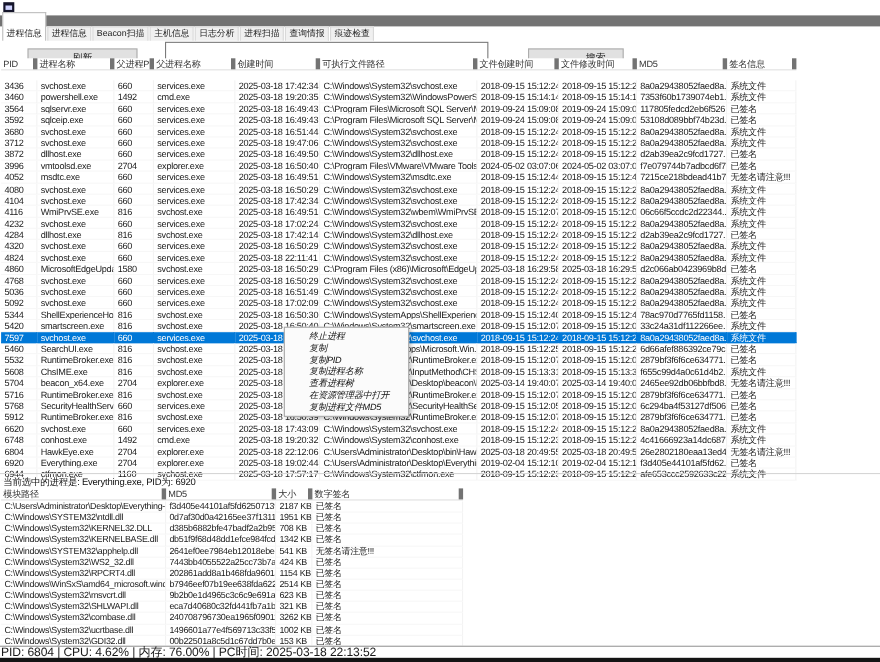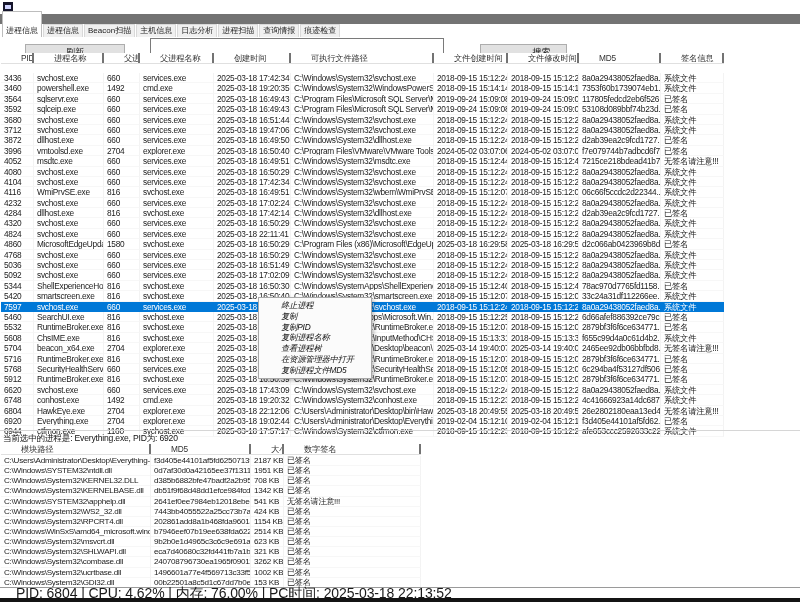--- a/index.html
+++ b/index.html
@@ -24,21 +24,21 @@
   .tab.active { background:#fff; border-color:#bdbdbd; padding-top:14px; }
   
   .btn { position:absolute; top:44px; height:17px; background:#e1e1e1; border:1px solid #adadad;
          font-size:9px; text-align:center; line-height:15px; color:#111; }
   .btn-refresh { left:25px; width:100px; }
   .btn-search  { left:480px; width:87px;padding-left:36px; }
   .search-input { position:absolute; top:38px; left:150px; width:294px; height:17px;
          border:1px solid #7a7a7a; font-size:9px; padding:0 3px; font-family:inherit; }
   
   .ptable-header { position:absolute; top:53px; left:1px; height:11px; display:flex; border-bottom:1px solid #e0e0e0; background:#fff; }
-  .hcell { font-size:8.3px; line-height:10px; color:#333; padding-left:20px; border-right:2px solid #737373;
+  .hcell { font-size:8.3px; line-height:10px; color:#333; padding-left:2px; border-right:4px solid #737373;
            overflow:hidden; white-space:nowrap; letter-spacing:-0.2px; }
   .ptable-body { position:absolute; top:73px; left:1px; width:723px; }
   .trow { display:flex; height:10.4px; }
   .cell { font-size:8.3px; line-height:10.2px; padding-left:3px; overflow:hidden; white-space:nowrap;
           border-right:1px solid #f3f3f3; border-bottom:1px solid #f7f7f7; letter-spacing:-0.25px; color:#1a1a1a; }
   .c0{width:33px}.c1{width:70px}.c2{width:36px}.c3{width:74px}.c4{width:77px}
   .c5{width:143px}.c6{width:74px}.c7{width:71px}.c8{width:82px}.c9{width:63px}
   .trow.selected .cell { background:#0078d7; color:#fff; border-color:#0078d7; }
   
   .context-menu { position:absolute; left:258px; top:297px; width:114px; background:#fbfbfb;
@@ -49,21 +49,21 @@
   .panel-sep { position:absolute; top:430px; left:0; right:0; border-top:1px solid #d6d6d6; }
   .module-label { position:absolute; top:433px; left:3px; font-size:8.6px; letter-spacing:-0.2px; color:#111; }
   .mtable-header { position:absolute; top:444px; left:1px; height:11px; display:flex; border-bottom:1px solid #e0e0e0; }
   .mtable-body { position:absolute; top:456px; left:1px; width:420px; }
   .mrow { display:flex; height:10.15px; }
   .mcell { font-size:8.1px; line-height:10px; padding-left:3px; overflow:hidden; white-space:nowrap;
           border-right:1px solid #f3f3f3; border-bottom:1px solid #f7f7f7; letter-spacing:-0.25px; }
   .m0{width:150px}.m1{width:100px}.m2{width:33px}.m3{width:137px}
   
   .statusbar { position:absolute; top:587px; left:0; right:0; height:11px; border-top:1px solid #9a9a9a;
-          font-size:14px; line-height:11px; padding-left:16px; background:#fff; letter-spacing:-0.1px; }
+          font-size:11px; line-height:11px; padding-left:1px; background:#fff; letter-spacing:-0.1px; }
   .bottom-strip { position:absolute; top:598px; left:0; right:0; height:4px; background:#141414; }
 </style>
 </head>
 <body>
 
 <div class="titlebar">
   <div class="app-icon"></div>
 </div>
 
 <div class="menubar">

